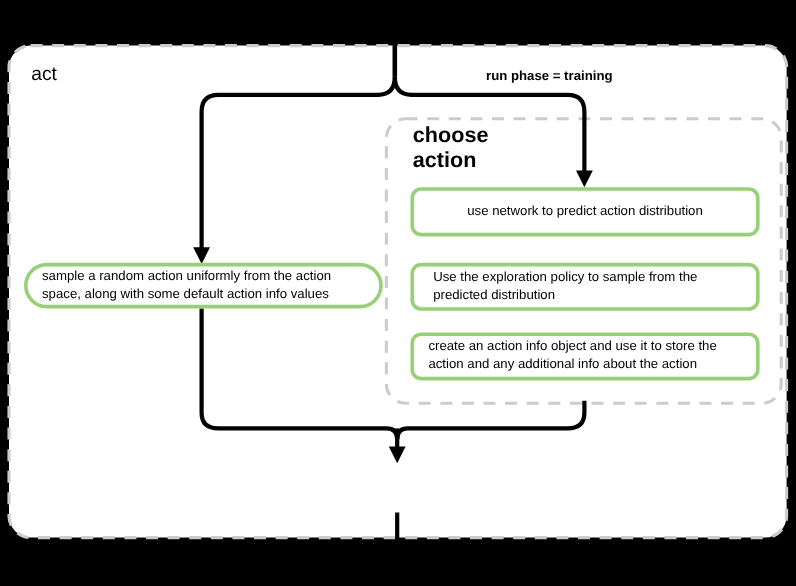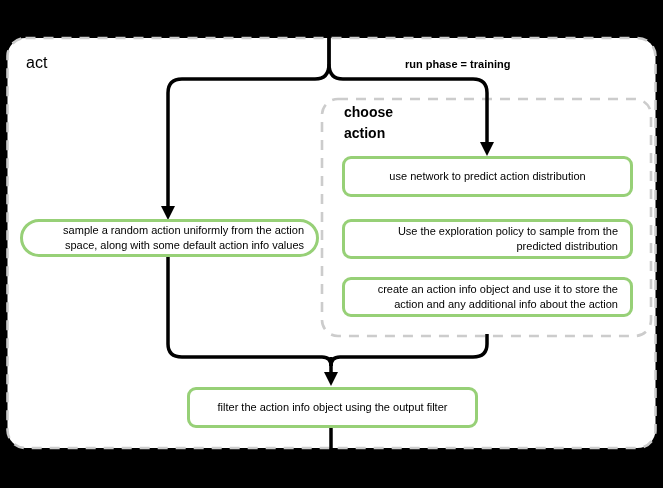--- a/index.html
+++ b/index.html
@@ -37,35 +37,35 @@
     font-weight: bold;
   }
   .label-training {
     left: 357px; top: 58px;
     font-size: 11px;
     font-weight: bold;
     margin-left: 48px;
   }
   .choose-title {
     left: 344px; top: 102px;
-    font-size: 14px;
+    font-size: 18px;
     font-weight: bold;
     line-height: 21px;
     white-space: pre-line;
   }
   .node {
     position: absolute;
     box-sizing: border-box;
     background: #ffffff;
     border: 3px solid #97d077;
     border-radius: 9px;
     display: flex;
     align-items: center;
     justify-content: center;
-    text-align: right;
+    text-align: left;
     font-size: 11px;
     line-height: 1.35;
     color: #000000;
     padding: 2px 12px;
   }
   .node-sample  { left: 20px;  top: 219px; width: 299px; height: 38px; border-radius: 19px; }
   .node-net     { left: 342px; top: 156px; width: 291px; height: 41px; }
   .node-explore { left: 342px; top: 219px; width: 291px; height: 40px; padding-left: 16px; }
   .node-create  { left: 342px; top: 277px; width: 291px; height: 40px; }
   .node-filter  { left: 187px; top: 387px; width: 291px; height: 41px; }
@@ -107,15 +107,14 @@
 action</div>
 
   <div class="node node-sample">sample a random action uniformly from the action space, along with some default action info values</div>
 
   <div class="node node-net">use network to predict action distribution</div>
 
   <div class="node node-explore">Use the exploration policy to sample from the predicted distribution</div>
 
   <div class="node node-create">create an action info object and use it to store the action and any additional info about the action</div>
 
-  <div class="node node-filter">filter the action info object using the output filter</div>
 
 </div>
 
 </body></html>

